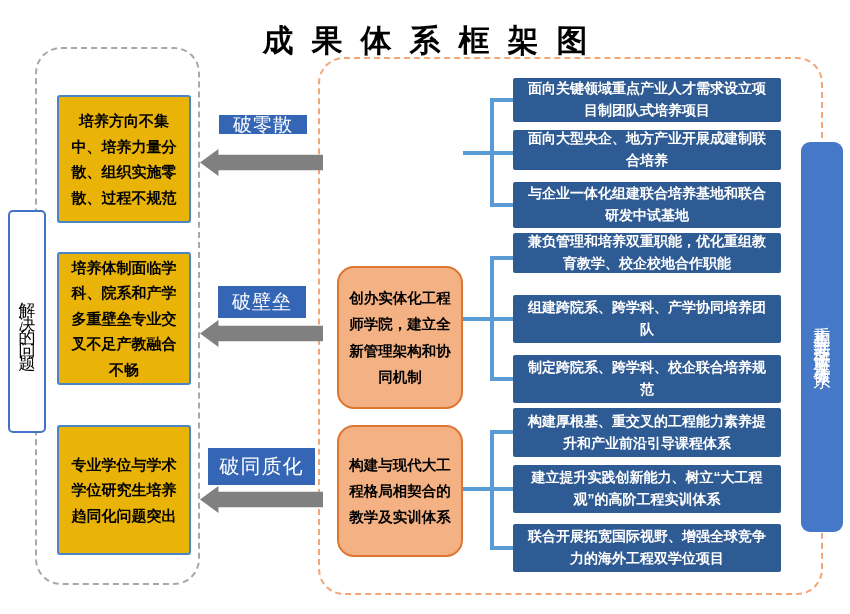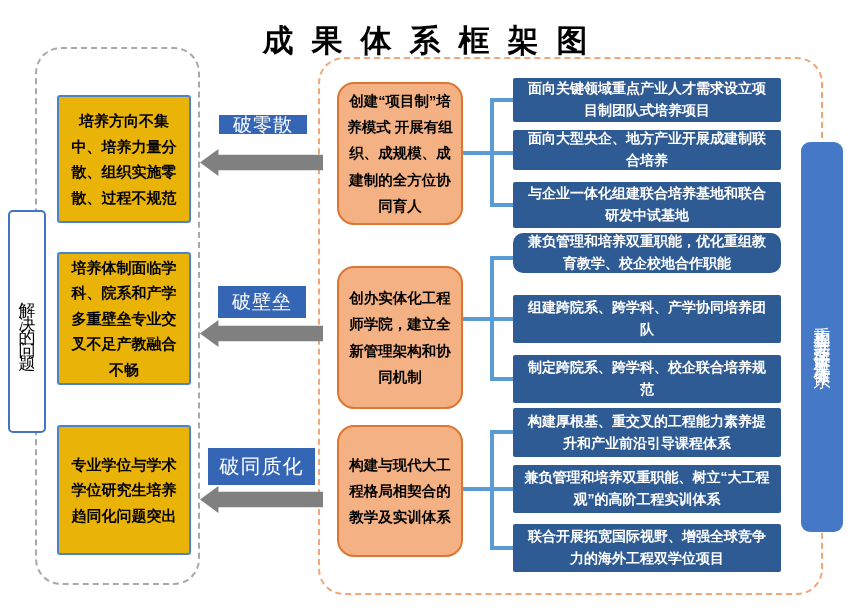--- a/index.html
+++ b/index.html
@@ -67,21 +67,20 @@
 
   <div class="abs arrow-label" style="left:219px;top:115px;width:88px;height:19px;">破零散</div>
   <div class="abs arrow-body" style="left:200px;top:149px;width:123px;height:27px;"></div>
 
   <div class="abs arrow-label" style="left:218px;top:286px;width:88px;height:32px;">破壁垒</div>
   <div class="abs arrow-body" style="left:200px;top:320px;width:123px;height:27px;"></div>
 
   <div class="abs arrow-label" style="left:208px;top:448px;width:107px;height:37px;font-size:20px;">破同质化</div>
   <div class="abs arrow-body" style="left:200px;top:486px;width:123px;height:27px;"></div>
 
-  <div class="abs approach" style="top:82px;height:143px;">创建“项目制”培养模式 开展有组织、成规模、成建制的全方位协同育人</div>
   <div class="abs approach" style="top:250px;height:143px;margin-top:16px;">创办实体化工程师学院，建立全新管理架构和协同机制</div>
   <div class="abs approach" style="top:425px;height:132px;">构建与现代大工程格局相契合的教学及实训体系</div>
 
   <div class="abs conn" style="left:463px;top:151px;width:50px;height:4px;"></div>
   <div class="abs conn" style="left:490px;top:98px;width:4px;height:109px;"></div>
   <div class="abs conn" style="left:490px;top:98px;width:23px;height:4px;"></div>
   <div class="abs conn" style="left:490px;top:203px;width:23px;height:4px;"></div>
 
   <div class="abs conn" style="left:463px;top:317px;width:50px;height:4px;"></div>
   <div class="abs conn" style="left:490px;top:256px;width:4px;height:125px;"></div>
@@ -90,23 +89,23 @@
 
   <div class="abs conn" style="left:463px;top:487px;width:50px;height:4px;"></div>
   <div class="abs conn" style="left:490px;top:430px;width:4px;height:120px;"></div>
   <div class="abs conn" style="left:490px;top:430px;width:23px;height:4px;"></div>
   <div class="abs conn" style="left:490px;top:546px;width:23px;height:4px;"></div>
 
   <div class="abs measure" style="top:78px;height:44px;">面向关键领域重点产业人才需求设立项目制团队式培养项目</div>
   <div class="abs measure" style="top:130px;height:34px;">面向大型央企、地方产业开展成建制联合培养</div>
   <div class="abs measure" style="top:182px;height:46px;">与企业一体化组建联合培养基地和联合研发中试基地</div>
 
-  <div class="abs measure" style="top:233px;height:38px;border-radius:10px;">兼负管理和培养双重职能，优化重组教育教学、校企校地合作职能</div>
+  <div class="abs measure" style="top:233px;height:38px;">兼负管理和培养双重职能，优化重组教育教学、校企校地合作职能</div>
   <div class="abs measure" style="top:295px;height:48px;">组建跨院系、跨学科、产学协同培养团队</div>
   <div class="abs measure" style="top:355px;height:48px;">制定跨院系、跨学科、校企联合培养规范</div>
 
   <div class="abs measure" style="top:408px;height:49px;">构建厚根基、重交叉的工程能力素养提升和产业前沿引导课程体系</div>
-  <div class="abs measure" style="top:465px;height:48px;">兼负管理和培养双重职能、树立“大工程观”的高阶工程实训体系</div>
+  <div class="abs measure" style="top:465px;height:48px;">建立提升实践创新能力、树立“大工程观”的高阶工程实训体系</div>
   <div class="abs measure" style="top:524px;height:48px;">联合开展拓宽国际视野、增强全球竞争力的海外工程双学位项目</div>
 
   <div class="abs vlabel-right">重构工程类专业学位研究生培养体系</div>
 
 </div>
 
 </body></html>

